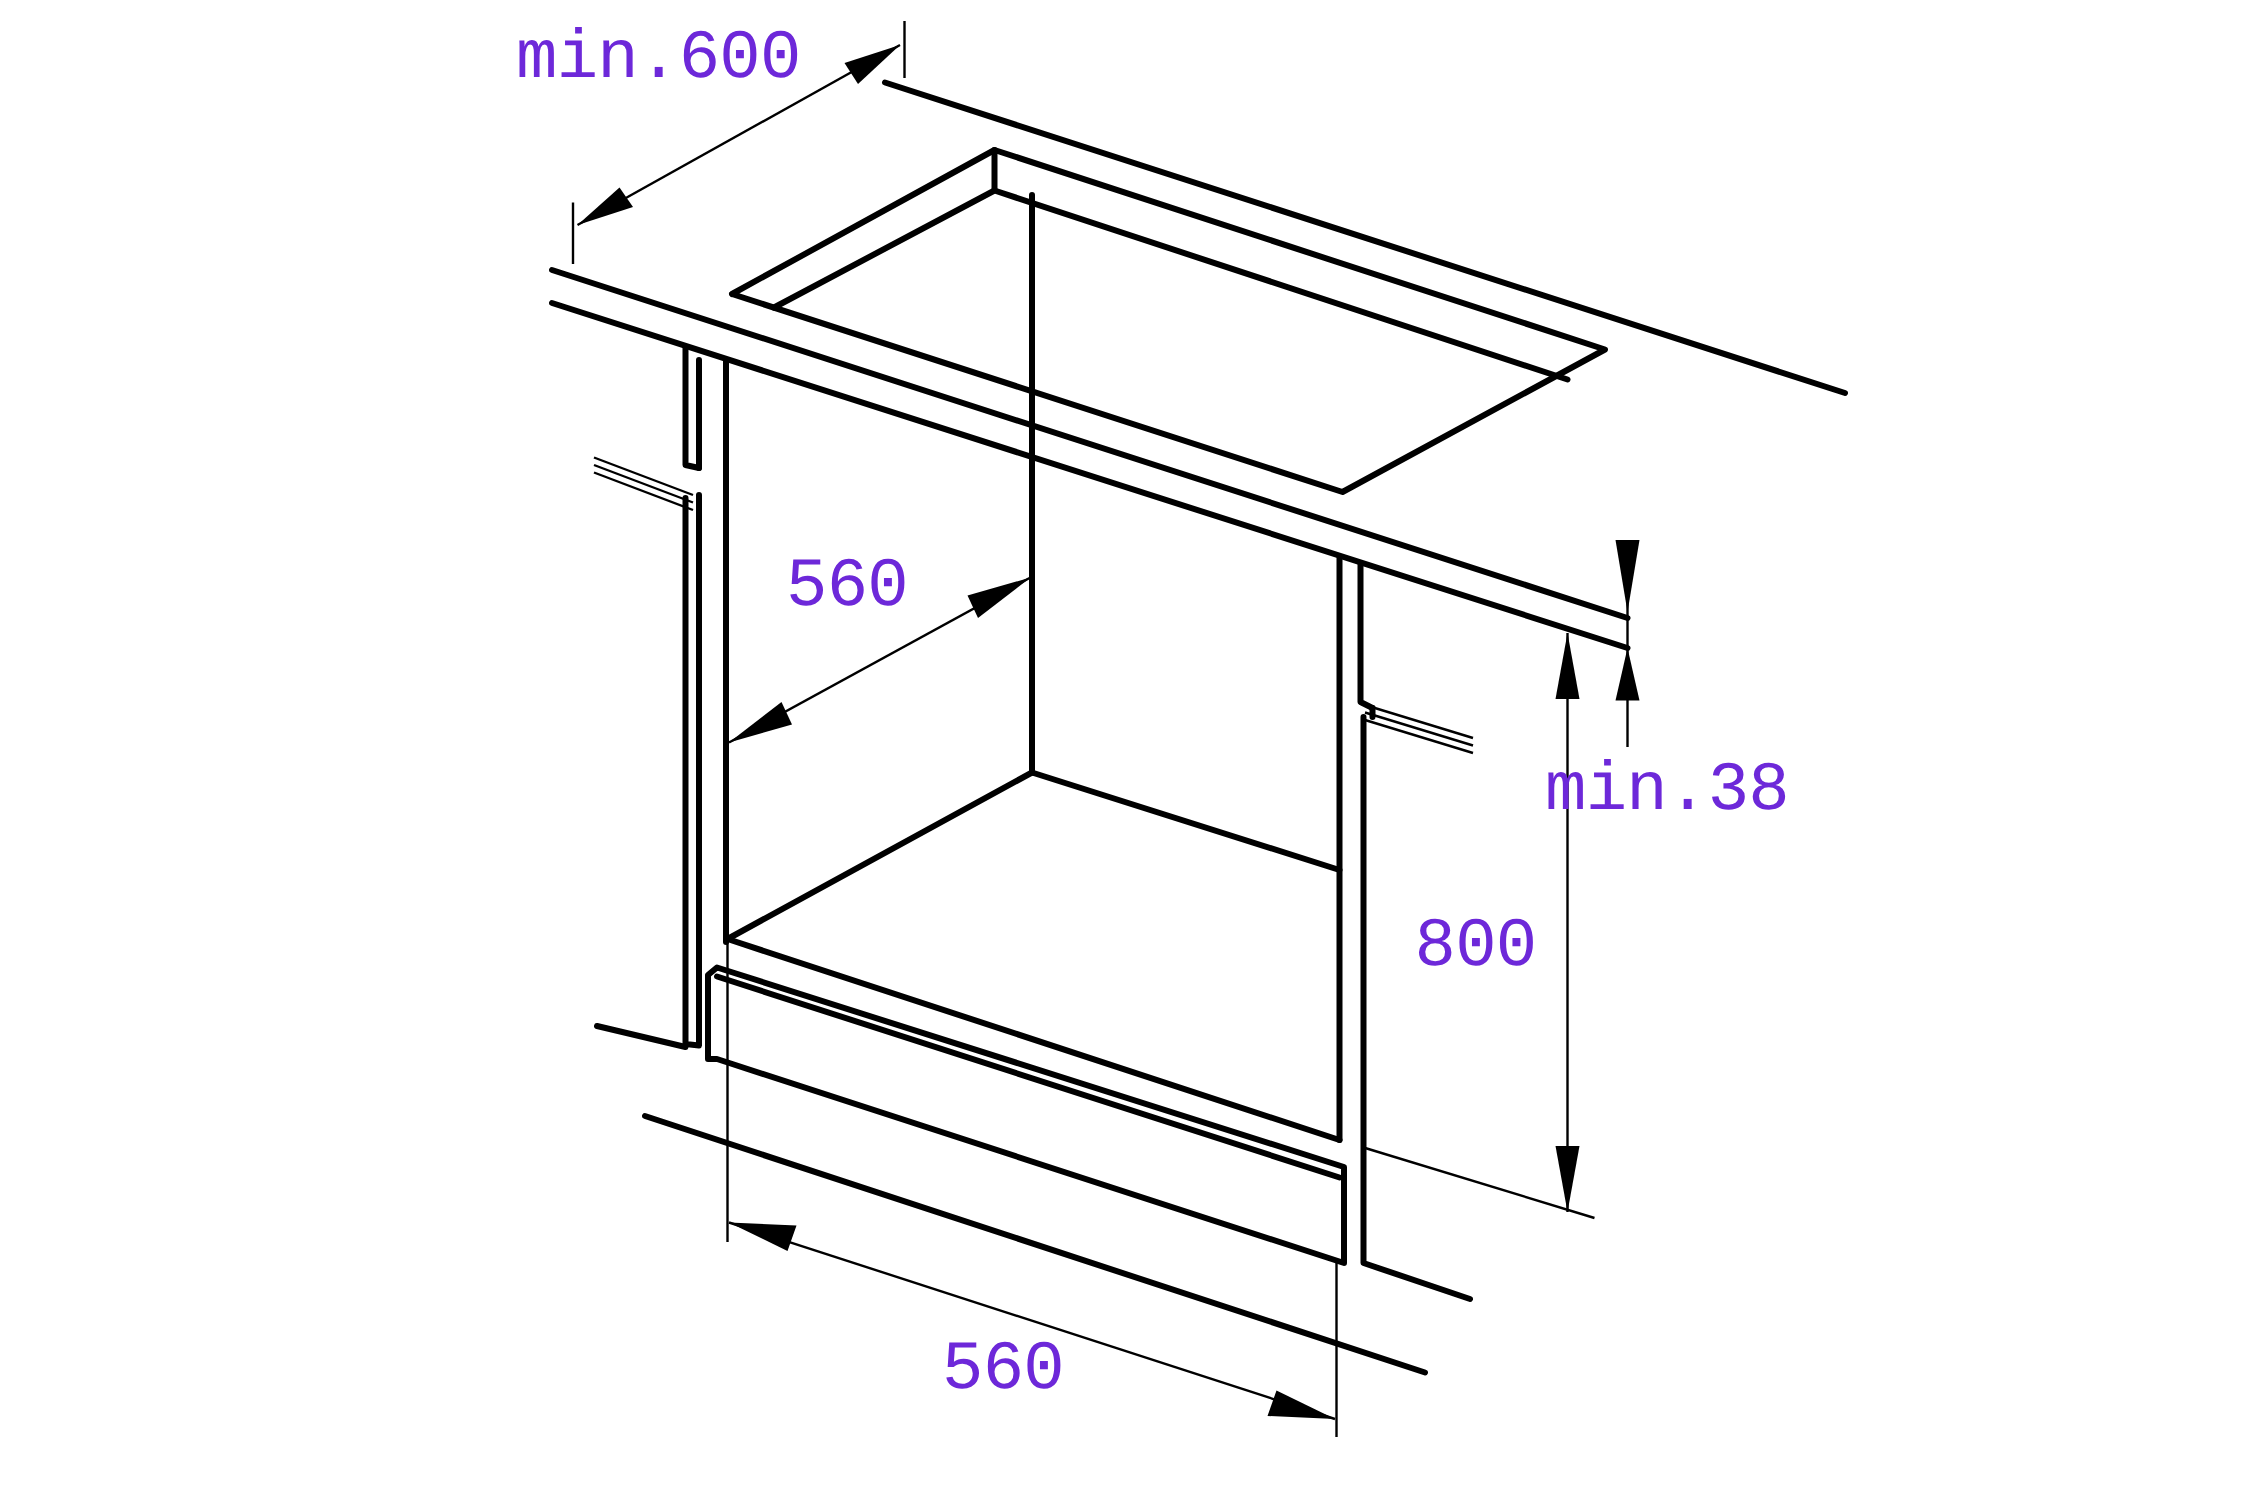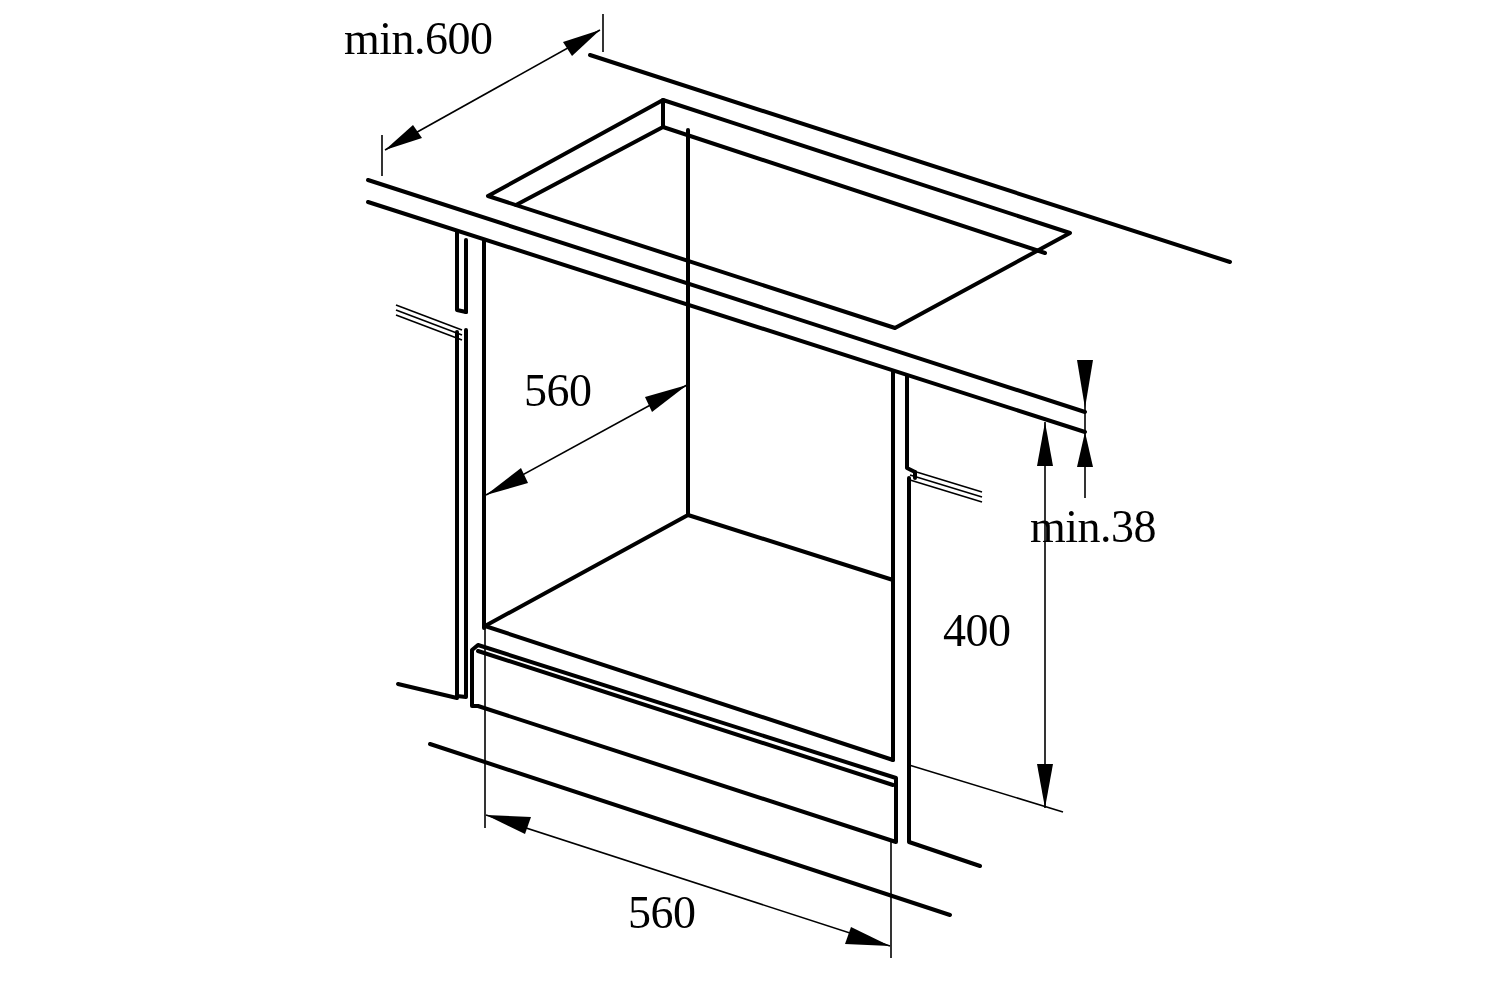--- a/index.html
+++ b/index.html
@@ -3,23 +3,23 @@
 <meta charset="utf-8">
 <style>
   html, body { margin: 0; padding: 0; background: #ffffff; }
   body { width: 1500px; height: 1000px; overflow: hidden; position: relative; }
   #diagram { position: absolute; left: 0; top: 0; width: 1500px; height: 1000px; }
   .thick { stroke: #000; stroke-width: 4; fill: none; stroke-linecap: round; stroke-linejoin: round; }
   .thin  { stroke: #000; stroke-width: 1.6; fill: none; }
   .arrow { fill: #000; stroke: none; }
   .label {
     position: absolute;
-    font-family: Liberation Serif, serif;
+    font-family: Liberation Mono, monospace;
     font-size: 46px;
-    color: #000000;
+    color: #6d28d9;
     letter-spacing: -0.5px;
     line-height: 1;
     white-space: nowrap;
   }
 </style>
 </head>
 <body>
 
 <svg id="diagram" viewBox="0 0 1500 1000" xmlns="http://www.w3.org/2000/svg">
 
@@ -98,14 +98,14 @@
     <line class="thin" x1="891" y1="842" x2="891" y2="958"></line>
     <line class="thin" x1="486" y1="815" x2="890" y2="946"></line>
     <polygon class="arrow" points="486,815 531,817 525,834"></polygon>
     <polygon class="arrow" points="890,946 845,944 851,927"></polygon>
   </g>
 </svg>
 
 <div class="label" style="left:344px; top:16px;">min.600</div>
 <div class="label" style="left:524px; top:368px;">560</div>
 <div class="label" style="left:1030px; top:504px;">min.38</div>
-<div class="label" style="left:943px; top:608px;">400</div>
+<div class="label" style="left:943px; top:608px;">800</div>
 <div class="label" style="left:628px; top:890px;">560</div>
 
 </body></html>

